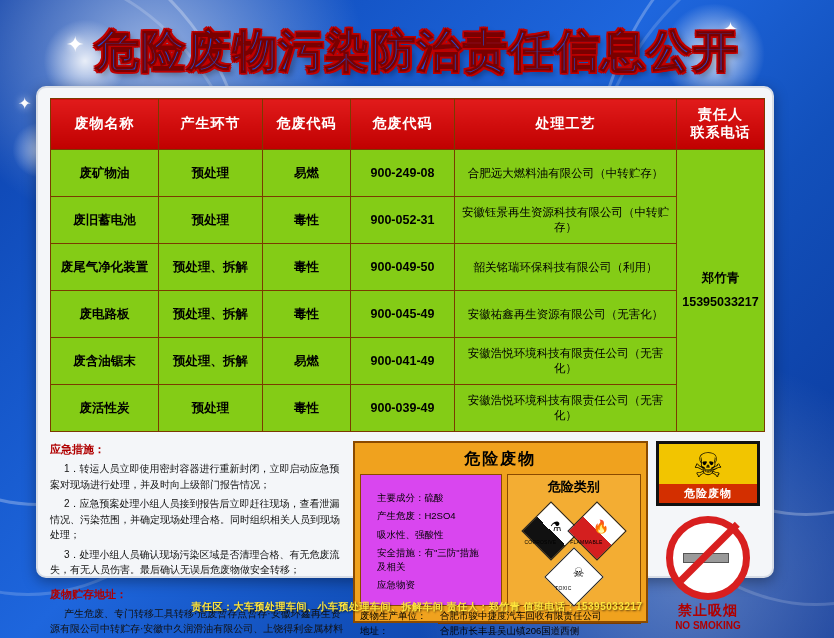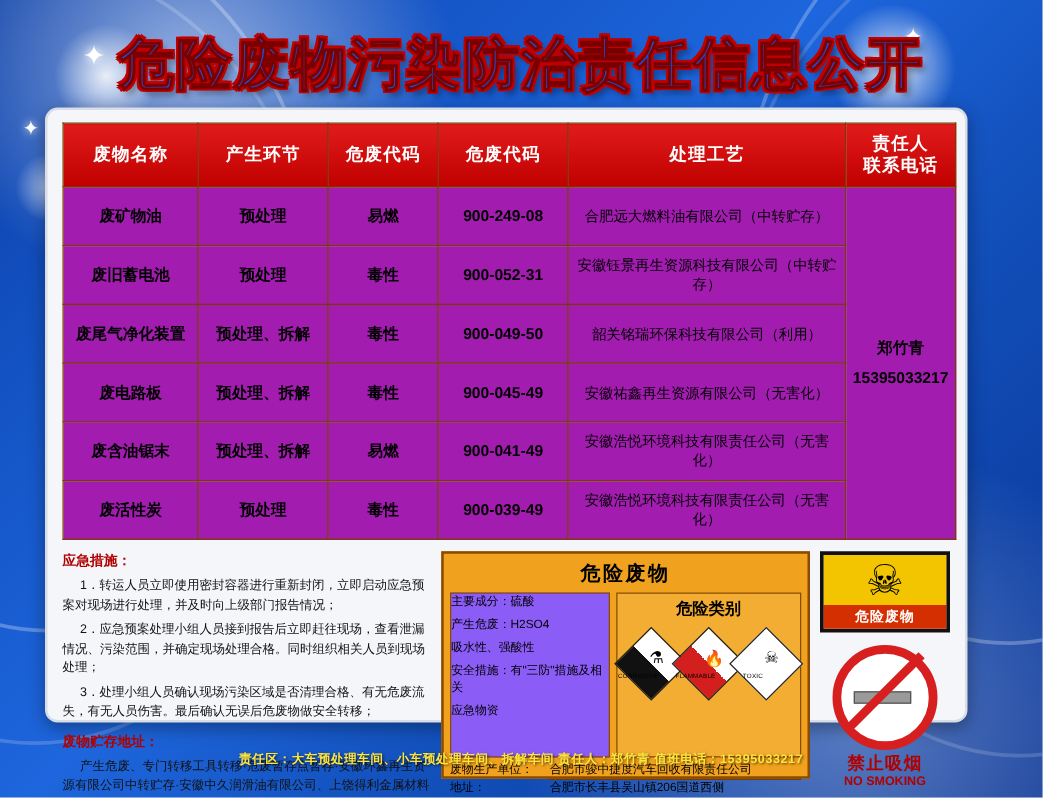--- a/index.html
+++ b/index.html
@@ -50,40 +50,40 @@
   
   table.waste{border-collapse:collapse;width:714px;table-layout:fixed;}
   table.waste th,table.waste td{
     border:1px solid #7a3b00;text-align:center;vertical-align:middle;
     font-size:12.5px;color:#000;padding:5px 2px;
   }
   table.waste th{
     background:linear-gradient(#e11b1b,#c00000);color:#fff;font-size:14px;font-weight:bold;
     height:40px;letter-spacing:1px;
   }
-  table.waste td{background:#a21caf;height:36px;font-weight:bold;}
+  table.waste td{background:#84cc16;height:36px;font-weight:bold;}
   table.waste td.proc{font-weight:normal;font-size:11.5px;}
   .resp-cell{font-size:13px;line-height:1.9;font-weight:bold;}
 
   
   .lower{display:flex;gap:8px;margin-top:9px;}
   .col-left{width:300px;}
   .col-mid{width:300px;}
   .col-right{width:106px;}
 
   .emg{font-size:10px;color:#111;line-height:1.55;}
   .emg h4{margin:0 0 3px 0;color:#b00000;font-size:11px;}
   .emg p{margin:0 0 4px 0;text-indent:1.4em;}
   .emg .sec2{margin-top:8px;}
 
   
   .hzcard{border:2px solid #8a4a00;background:#f0a21e;padding:4px 5px;box-sizing:border-box;height:182px;}
   .hz-title{text-align:center;font-size:16px;font-weight:bold;color:#000;letter-spacing:2px;margin:2px 0 4px;}
   .hz-body{display:flex;gap:5px;height:132px;}
-  .hz-left{width:128px;border:1px solid #8a4a00;background:#8b5cf6;font-size:9.5px;line-height:1.5;padding:0;box-sizing:border-box;}
+  .hz-left{width:142px;border:1px solid #8a4a00;background:#d946ef;font-size:9.5px;line-height:1.5;padding:16px;box-sizing:border-box;}
   .hz-left div{margin-bottom:4px;}
   .hz-right{flex:1;border:1px solid #8a4a00;background:#f3ad33;padding:2px;box-sizing:border-box;text-align:center;}
   .hz-right .lab{font-size:13px;font-weight:bold;margin:1px 0 14px;}
   .diamonds{display:flex;justify-content:center;gap:4px;flex-wrap:wrap;}
   .dia{width:40px;height:40px;transform:rotate(45deg);border:1px solid #222;display:inline-block;position:relative;}
   .dia span{position:absolute;transform:rotate(-45deg);left:0;right:0;bottom:2px;font-size:5px;letter-spacing:.2px;}
   .dia .gl{position:absolute;transform:rotate(-45deg);left:0;right:0;top:6px;font-size:13px;}
   .d-cor{background:linear-gradient(#fff 0 50%,#111 50% 100%);}
   .d-flam2{background:linear-gradient(#fff 0 50%,#d41f1f 50% 100%);}
   .d-tox{background:#fff;}

